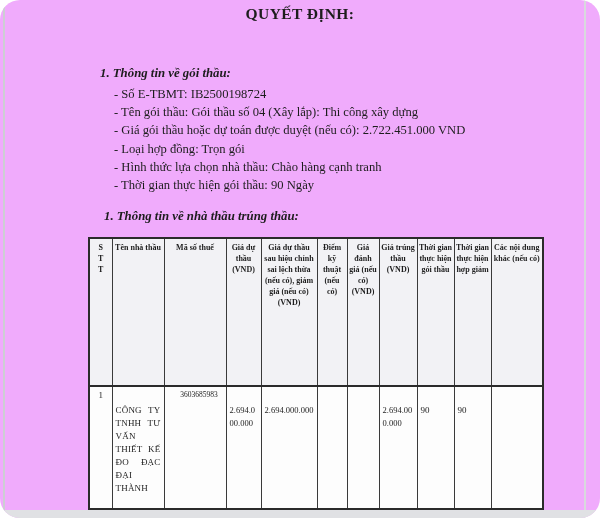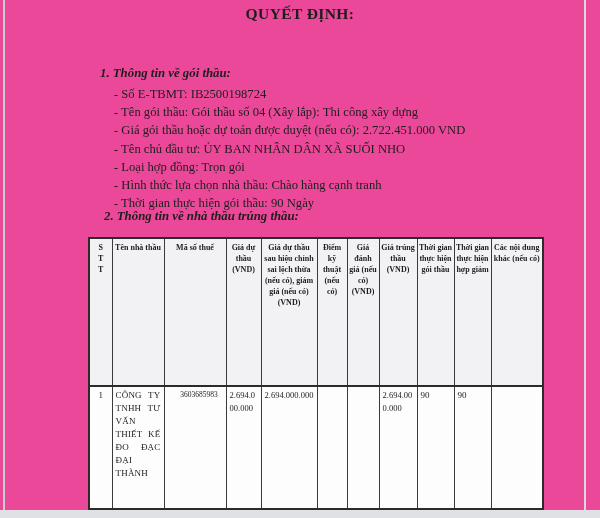--- a/index.html
+++ b/index.html
@@ -1,23 +1,24 @@
 <!DOCTYPE html>
 <html><head>
 <meta charset="utf-8">
 <style>
   * { margin:0; padding:0; box-sizing:border-box; }
   html,body { background:#ffffff; }
   .page {
     position:relative;
     width:600px; height:518px;
-    background:#ec4899;
+    background:#f0abfc;
     overflow:hidden;
     font-family:"Liberation Serif","DejaVu Serif",serif;
     color:#1d1d1d;
+    border-radius:20px;
   }
   .edge-left  { position:absolute; left:3px;  top:0; width:2px; height:100%; background:#cdced3; }
   .edge-right { position:absolute; left:584px;top:0; width:2px; height:100%; background:#d8d9dd; }
   .bottom-strip { position:absolute; left:0; bottom:0; width:100%; height:8px; background:#e0e1e4; }
 
   .doc-title {
     position:absolute; top:5px; left:0; width:100%;
     text-align:center; font-weight:bold; font-size:15.5px; letter-spacing:0.4px;
   }
   .article {
@@ -44,21 +45,21 @@
   th, td { border:1px solid #3a3a3a; overflow:hidden;margin-top:28px; }
   tr.header-row { height:148px; }
   tr.data-row { height:123px; }
   th {
     vertical-align:top; padding:3px 1px 0 1px;
     font-size:8px; line-height:11px; font-weight:bold;
     background:#f2f2f5; text-align:center;
     border-bottom:2px solid #2b2b2b;
     overflow-wrap:break-word;
   }
-  td { vertical-align:top; font-size:8.5px; line-height:12px; padding:2px 3px 0 3px; background:#fdfdfd; }
+  td { vertical-align:top; font-size:8.5px; line-height:12px; padding:17px 3px 0 3px; background:#fdfdfd; }
   .stt-stack { display:inline-block; width:8px; word-break:break-all; }
   td.c-stt  { text-align:center; font-size:9px; padding:2px 0 0 0; }
   td.c-name { text-align:justify; font-size:9px; line-height:13px; letter-spacing:0.2px; }
   td.c-tax  { text-align:center; font-size:7.5px; padding:2px 1px 0 9px; }
   td.c-money{ word-break:break-all; line-height:12.5px; }
   td.c-days { text-align:left; font-size:9px; }
 </style>
 </head>
 <body>
 
@@ -69,27 +70,26 @@
 
   <div class="doc-title">QUYẾT ĐỊNH:</div>
 
 
   <div class="sec-heading sec1">1. Thông tin về gói thầu:</div>
 
   <ul class="info-list">
     <li>- Số E-TBMT: IB2500198724</li>
     <li>- Tên gói thầu: Gói thầu số 04 (Xây lắp): Thi công xây dựng</li>
     <li>- Giá gói thầu hoặc dự toán được duyệt (nếu có): 2.722.451.000 VND</li>
-    <li>- Tên chủ đầu tư: ỦY BAN NHÂN DÂN XÃ SUỐI NHO</li>
     <li>- Loại hợp đồng: Trọn gói</li>
     <li>- Hình thức lựa chọn nhà thầu: Chào hàng cạnh tranh</li>
     <li>- Thời gian thực hiện gói thầu: 90 Ngày</li>
   </ul>
 
-  <div class="sec-heading sec2">2. Thông tin về nhà thầu trúng thầu:</div>
+  <div class="sec-heading sec2">1. Thông tin về nhà thầu trúng thầu:</div>
 
   <div class="tbl-wrap">
     <table>
       <colgroup>
         <col style="width:23px">
           <col style="width:52px">
           <col style="width:62px">
         <col style="width:35px">
           <col style="width:56px">
           <col style="width:30px">

